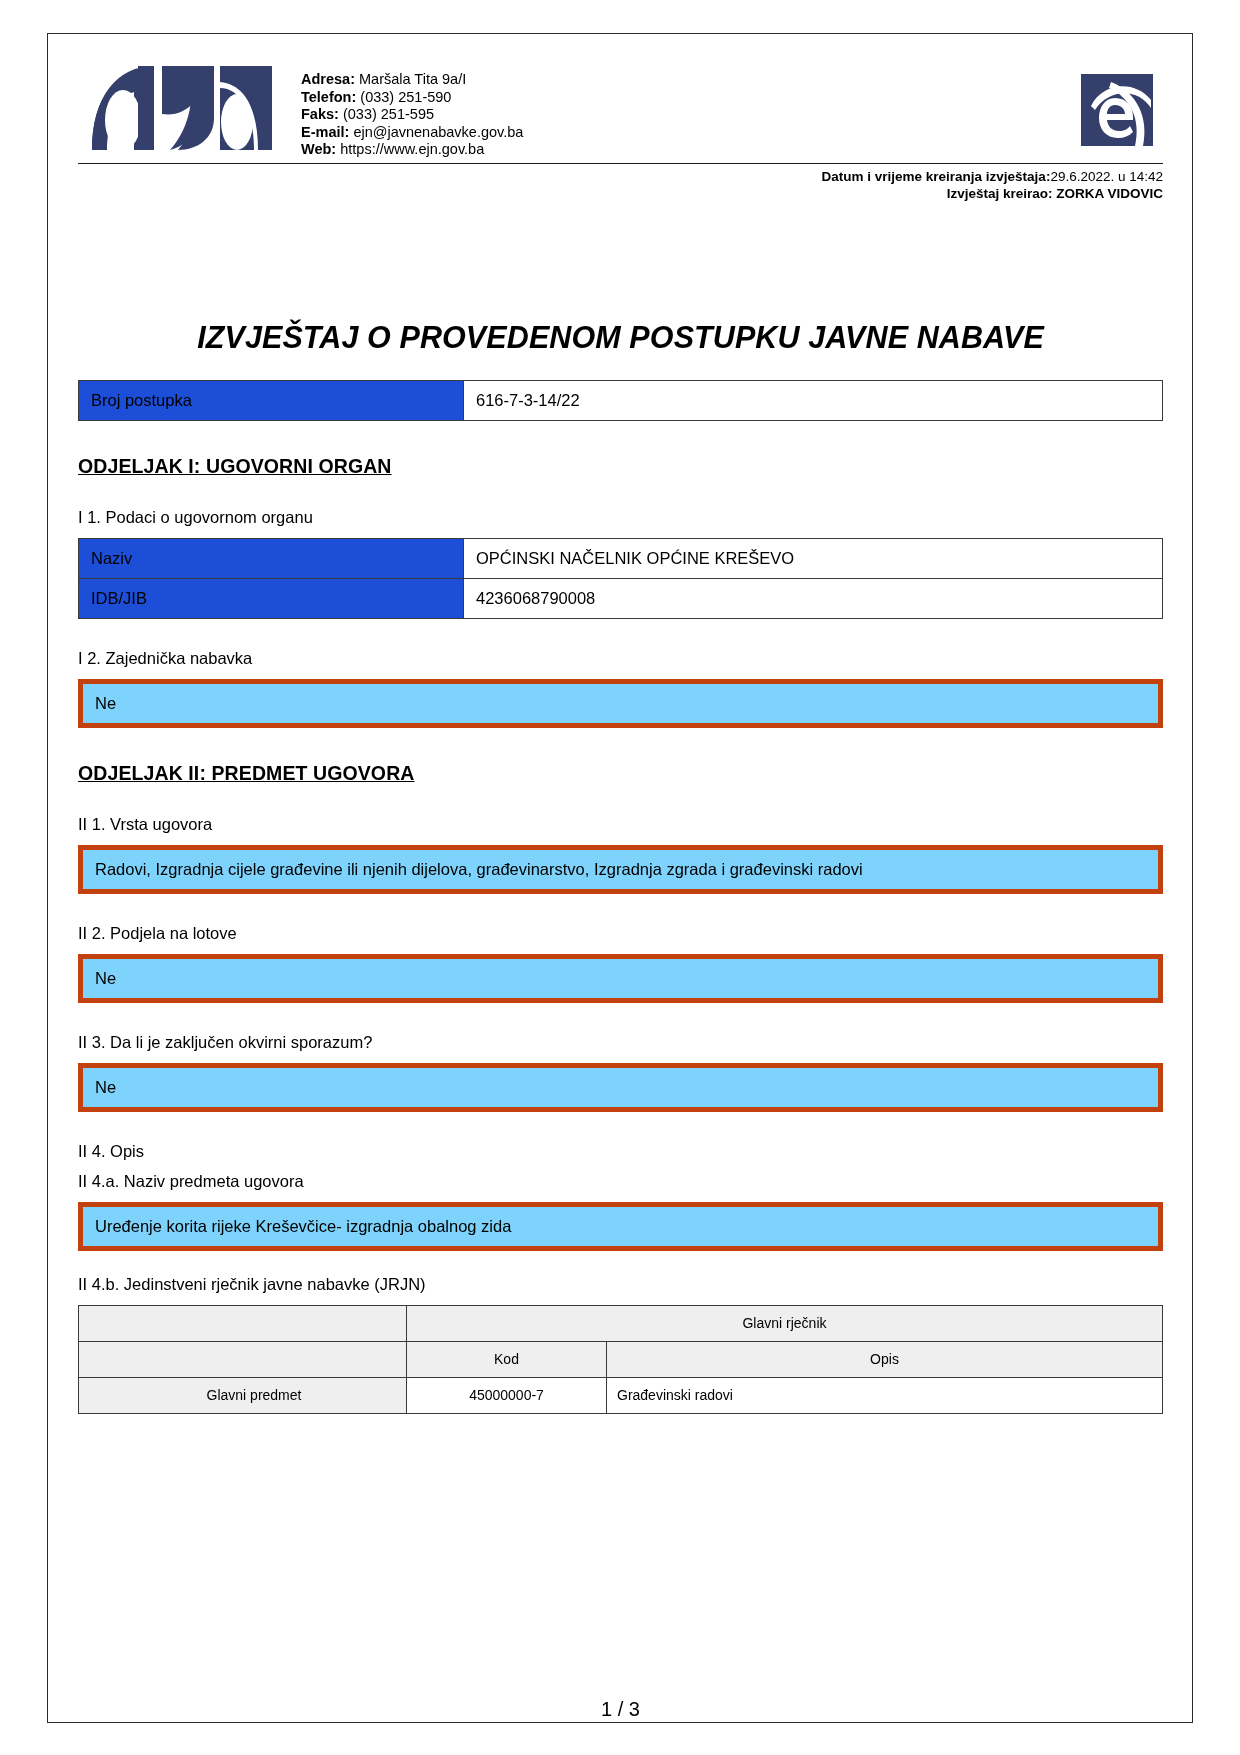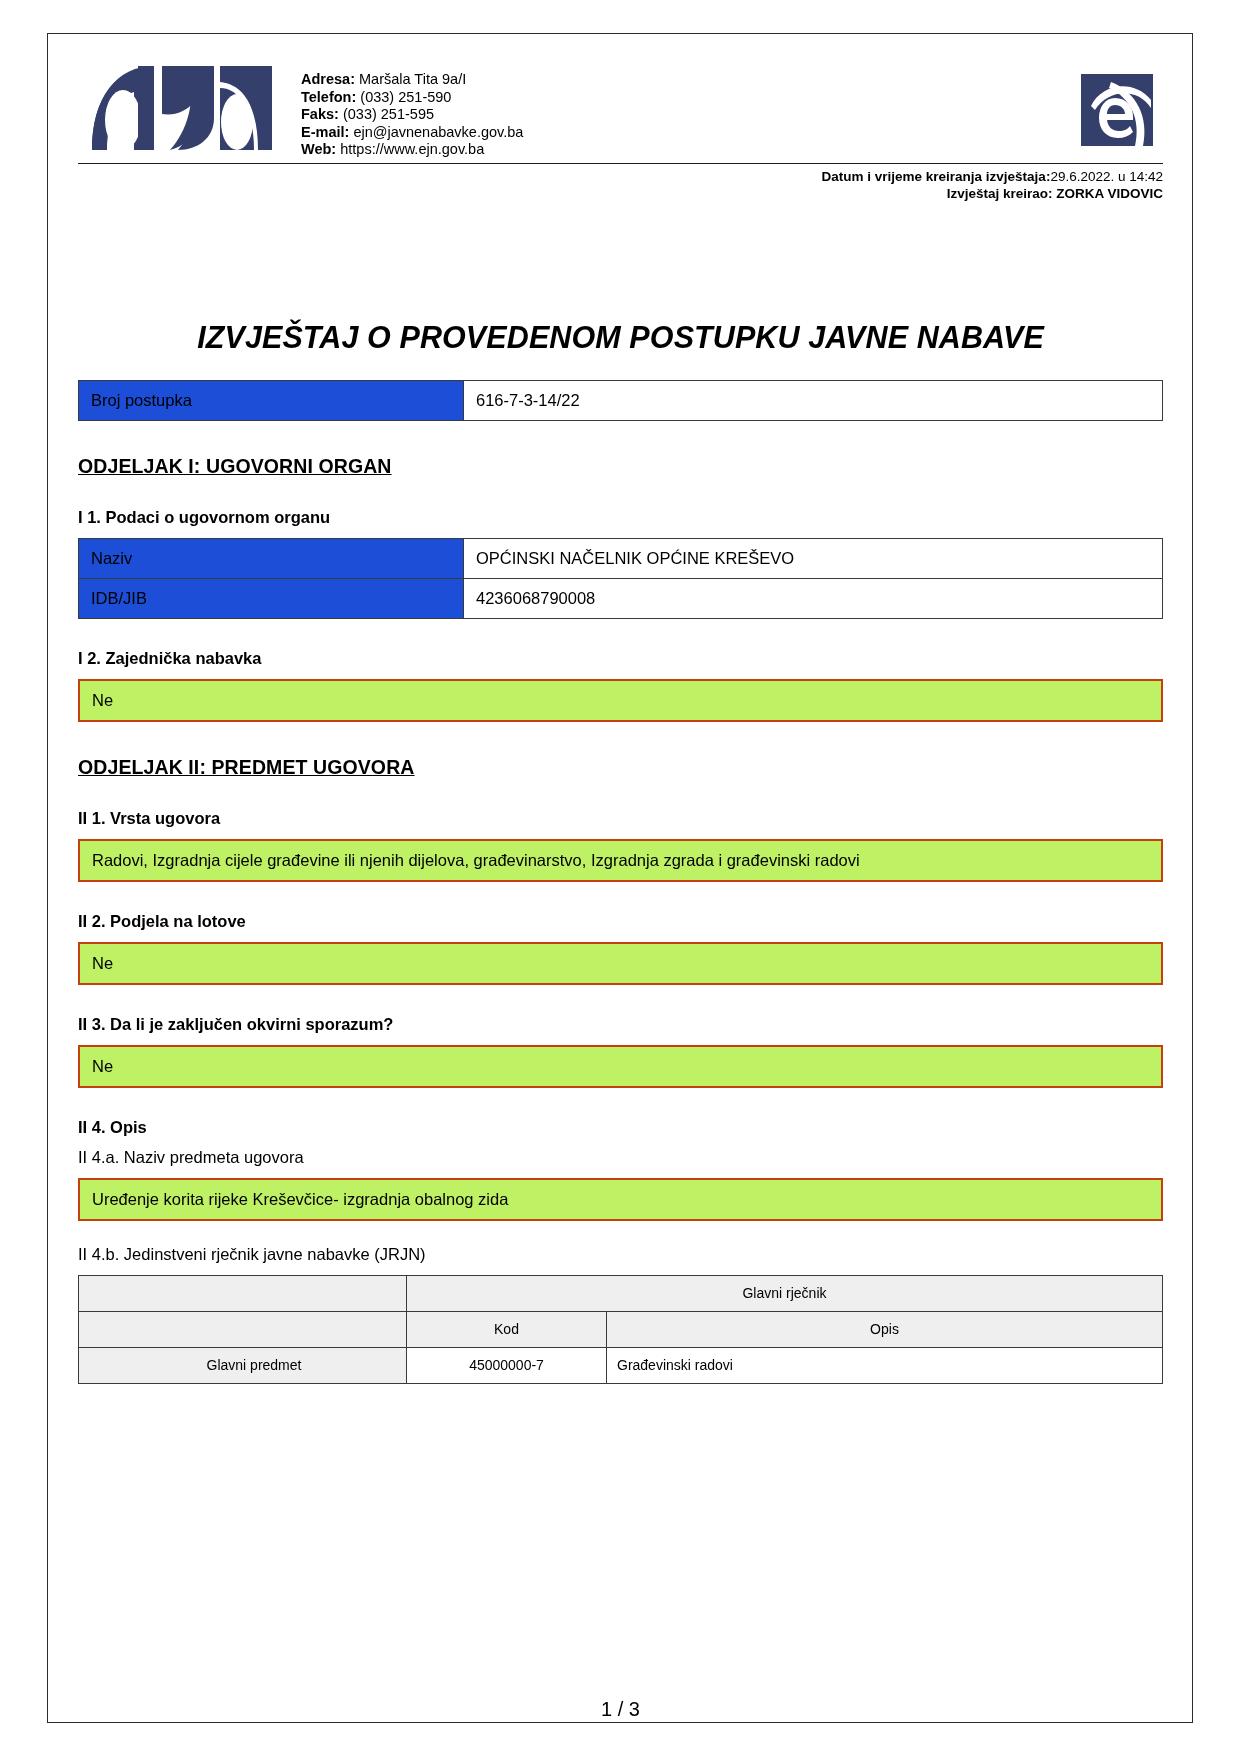--- a/index.html
+++ b/index.html
@@ -124,36 +124,36 @@
 
   h2.section {
     font-size: 19.5px;
     font-weight: bold;
     text-decoration: underline;
     margin: 34px 0 0 0;
     letter-spacing: 0.1px;
   }
   h3.subsection {
     font-size: 16.5px;
-    font-weight: bold;
+    font-weight: normal;
     margin: 30px 0 11px 0;
   }
   p.plainlabel {
     font-size: 16.5px;
     font-weight: normal;
     margin: 24px 0 11px 0;
   }
 
   
   table.onebox td {
-    border: 2px solid #c2410c;
+    border: 5px solid #c2410c;
     padding: 9px 12px 10px 12px;
     font-size: 16.5px;
     line-height: 20px;
-    background: #bef264;
+    background: #7dd3fc;
   }
 
   
   table.jrjn {
     width: 100%;
     border-collapse: collapse;
     table-layout: fixed;
     font-size: 14px;
   }
   table.jrjn td {

